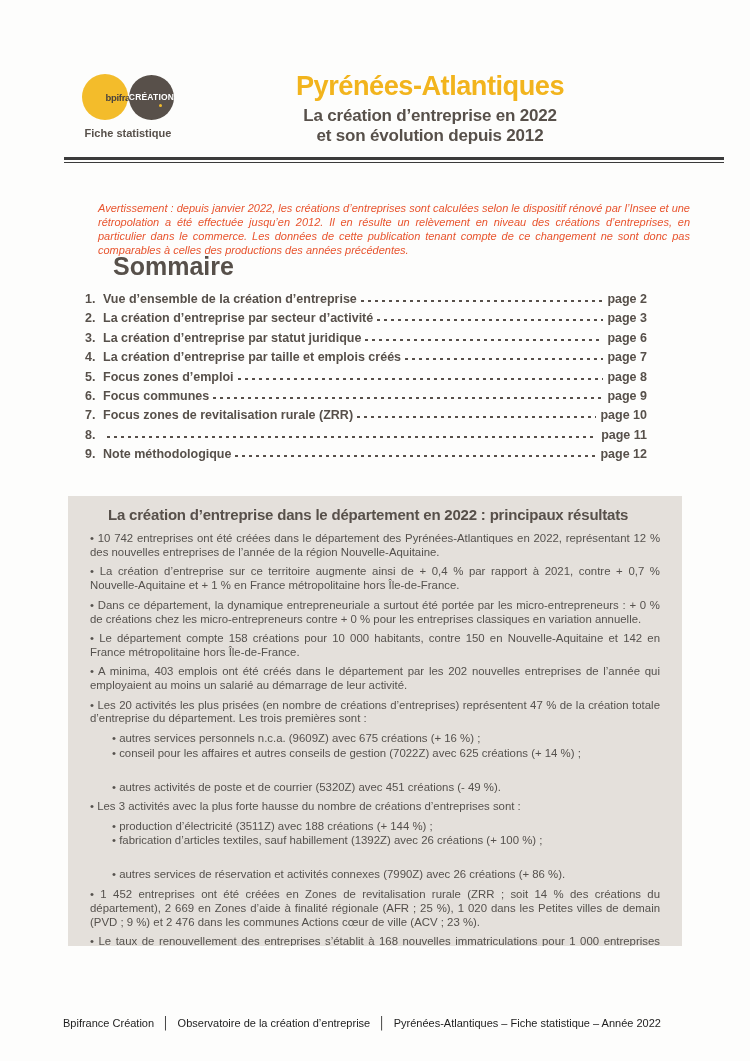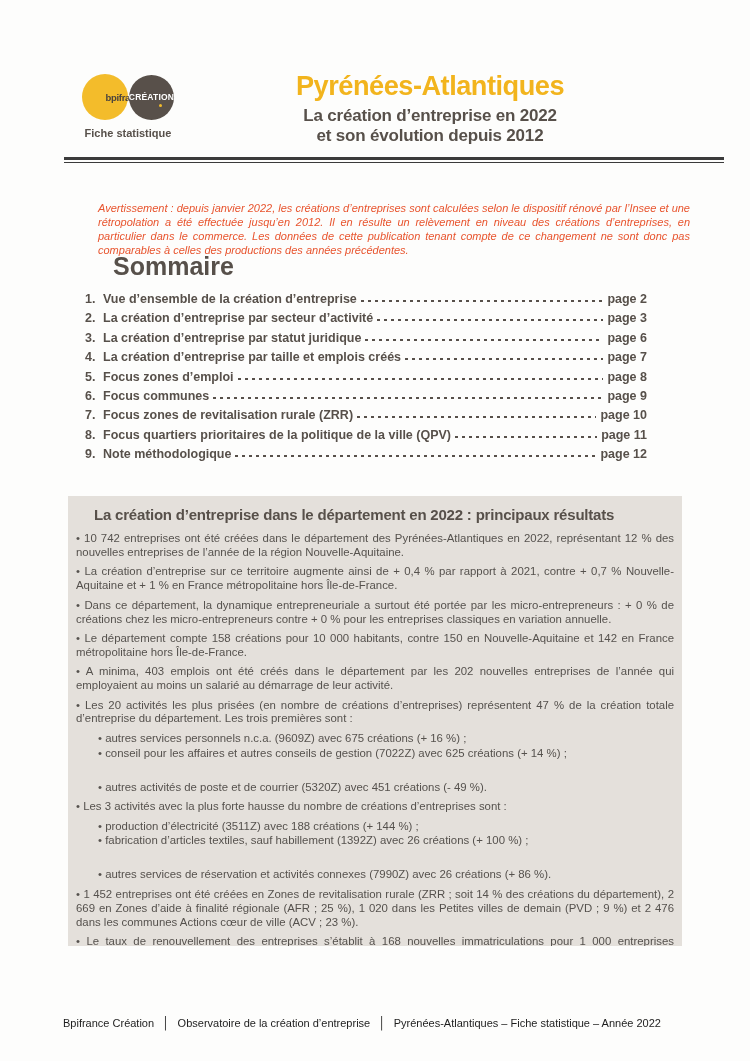--- a/index.html
+++ b/index.html
@@ -52,21 +52,21 @@
   .toc-dots{
     flex:1 1 auto;height:10px;margin:0 4px;
     background-image:radial-gradient(circle at 1.5px 8px,#57504a 1.2px,transparent 1.3px);
     background-size:7px 10px;background-repeat:repeat-x;
   }
   .toc-page{flex:0 0 auto;white-space:nowrap;}
 
   
   .results{
     position:absolute;left:68px;top:496px;width:614px;height:450px;
-    background:#e4e0db;box-sizing:border-box;padding:8px 8px;overflow:hidden;
+    background:#e4e0db;box-sizing:border-box;padding:8px 22px;overflow:hidden;
   }
   .results h3{margin:2px 0 9px 18px;font-size:15px;font-weight:bold;color:#57504a;letter-spacing:-0.2px;}
   .results p{margin:0 0 5.5px 0;font-size:11.4px;line-height:13.9px;text-align:justify;color:#55514d;}
   .results p.bullet::before{content:"• ";}
   .results p.sub{margin:0 0 1px 22px;text-align:left;}
   .results p.sub::before{content:"• ";}
   .results p.sub.last{margin-bottom:5.5px;margin-top:20px;}
 
   
   .footer{position:absolute;left:63px;top:1016px;font-size:11px;color:#1d1d1d;white-space:nowrap;}
@@ -140,21 +140,20 @@
       <span class="toc-page">page 9</span>
     </div>
     <div class="toc-row">
       <span class="toc-num">7.</span>
       <span class="toc-label">Focus zones de revitalisation rurale (ZRR)</span>
       <span class="toc-dots"></span>
       <span class="toc-page">page 10</span>
     </div>
     <div class="toc-row">
       <span class="toc-num">8.</span>
-      <span class="toc-label">Focus quartiers prioritaires de la politique de la ville (QPV)</span>
       <span class="toc-dots"></span>
       <span class="toc-page">page 11</span>
     </div>
     <div class="toc-row">
       <span class="toc-num">9.</span>
       <span class="toc-label">Note méthodologique</span>
       <span class="toc-dots"></span>
       <span class="toc-page">page 12</span>
     </div>
   </nav>

